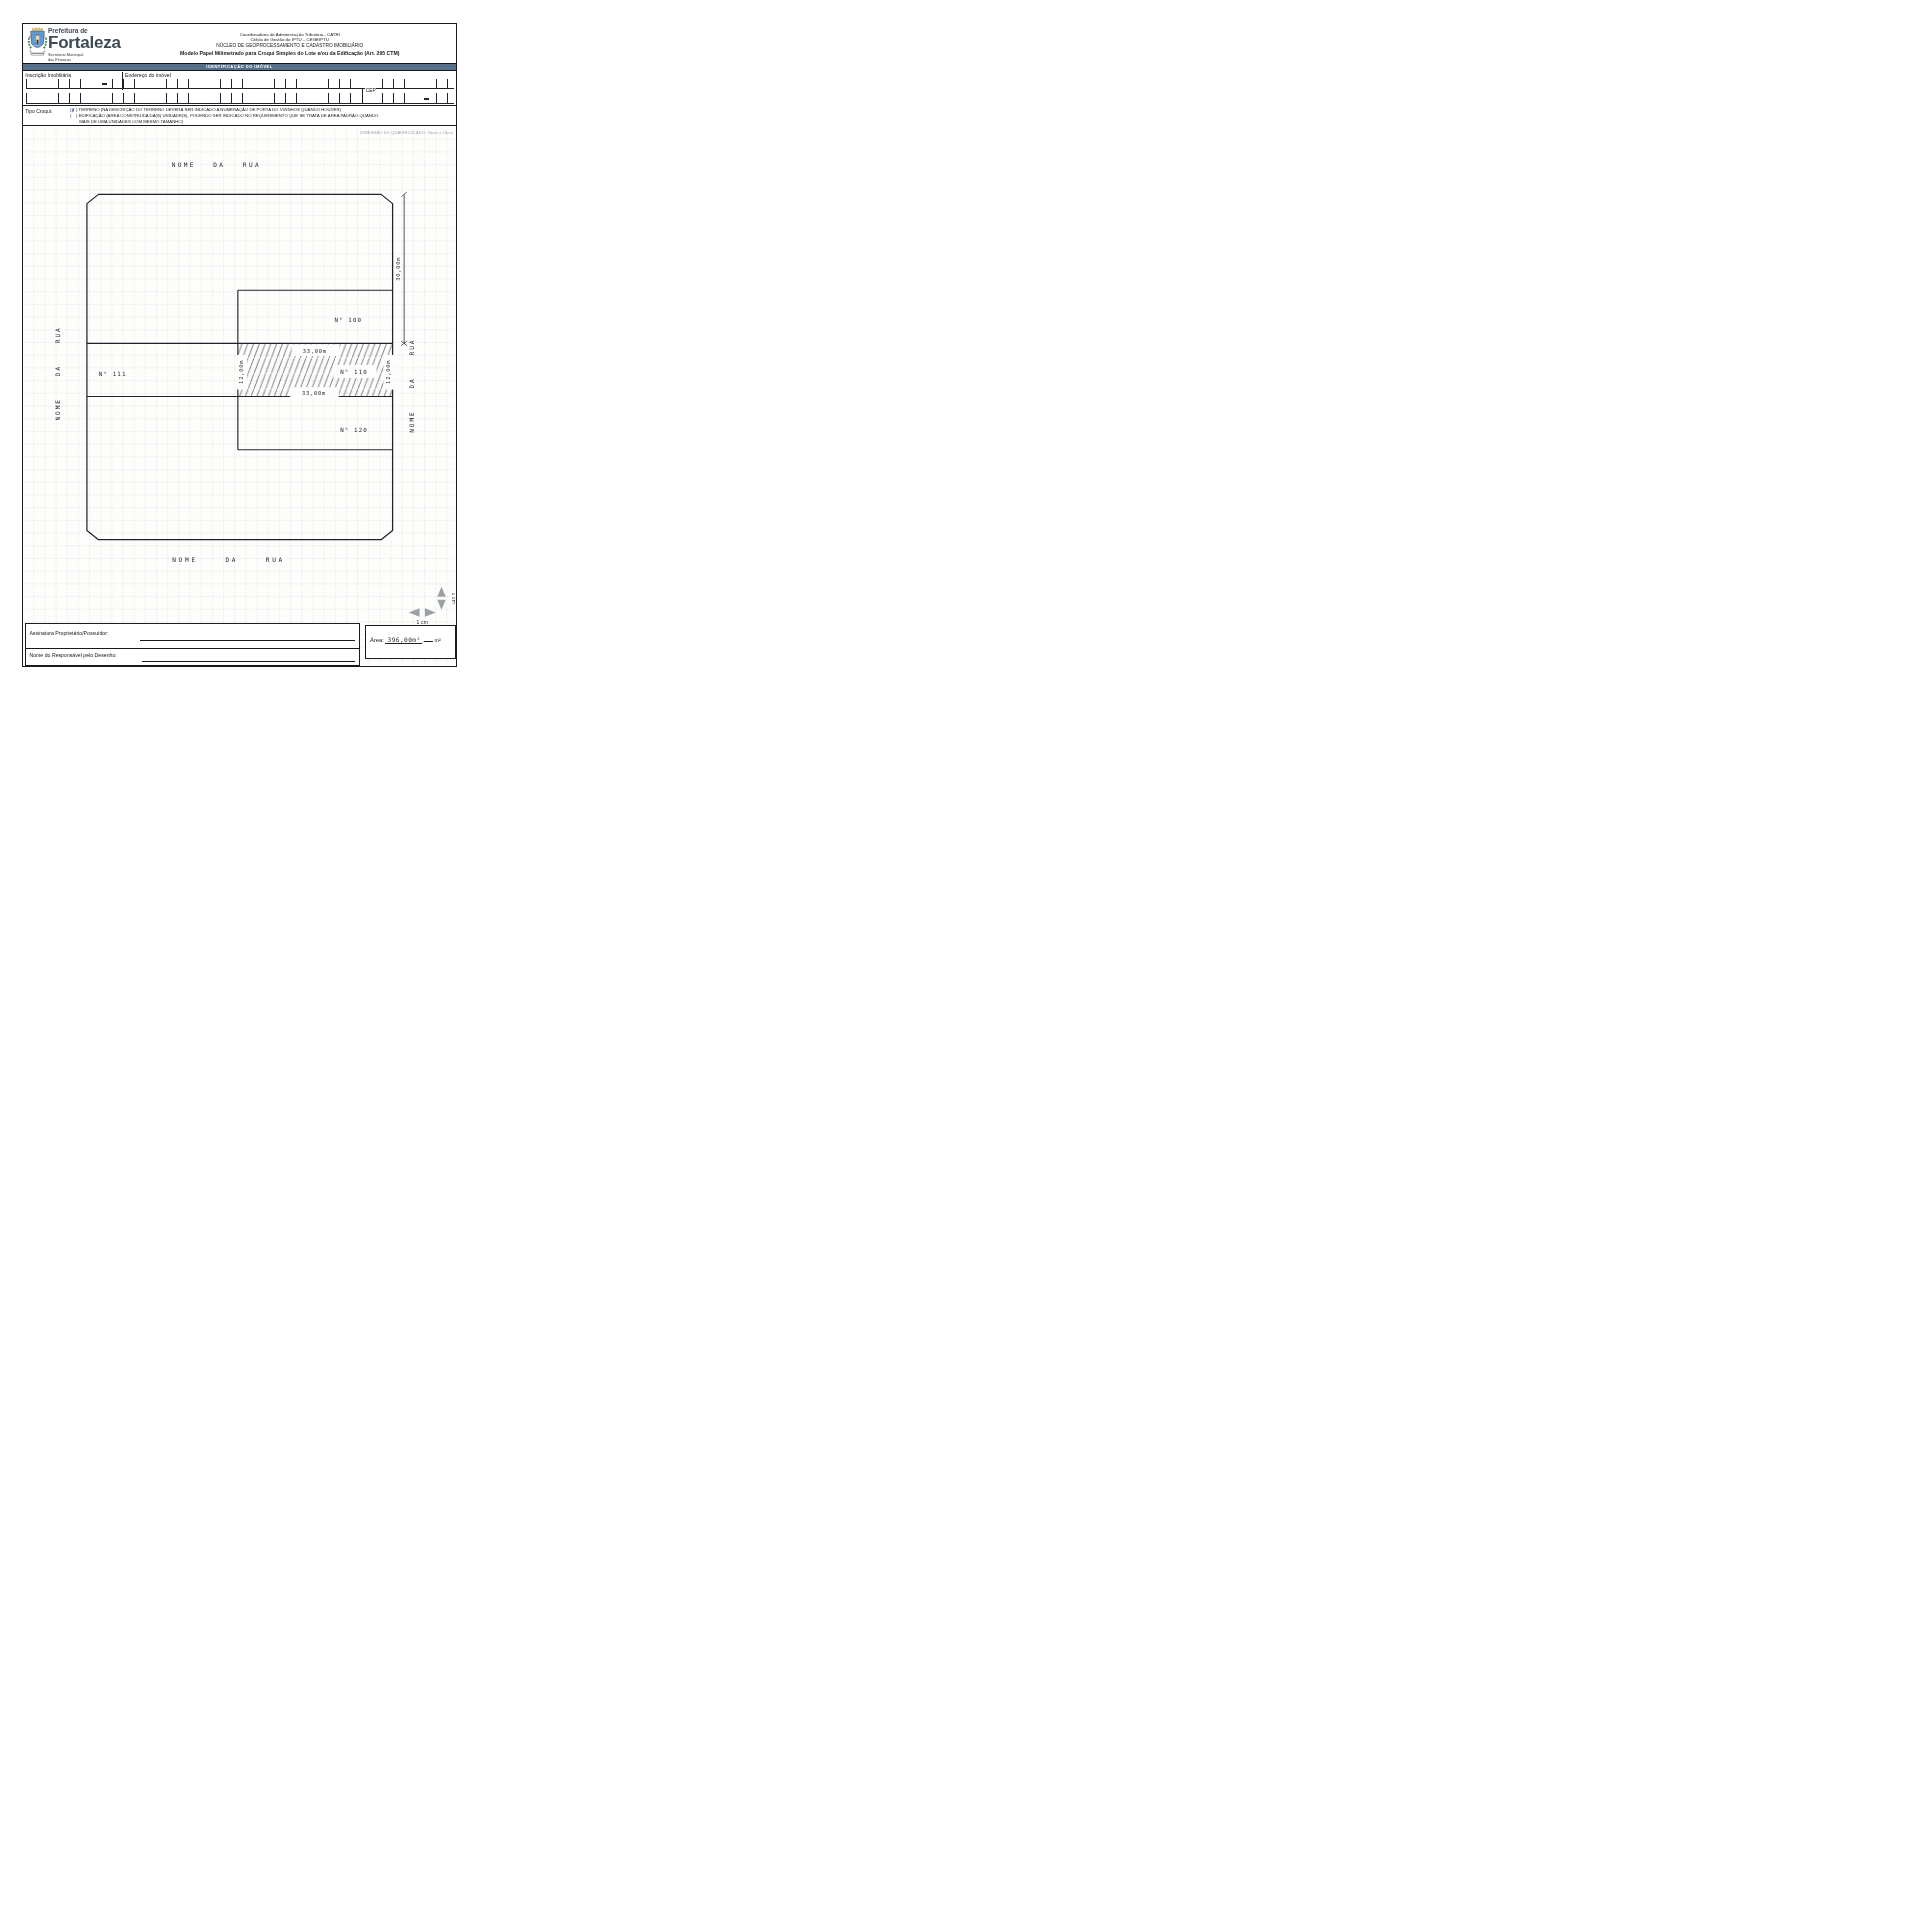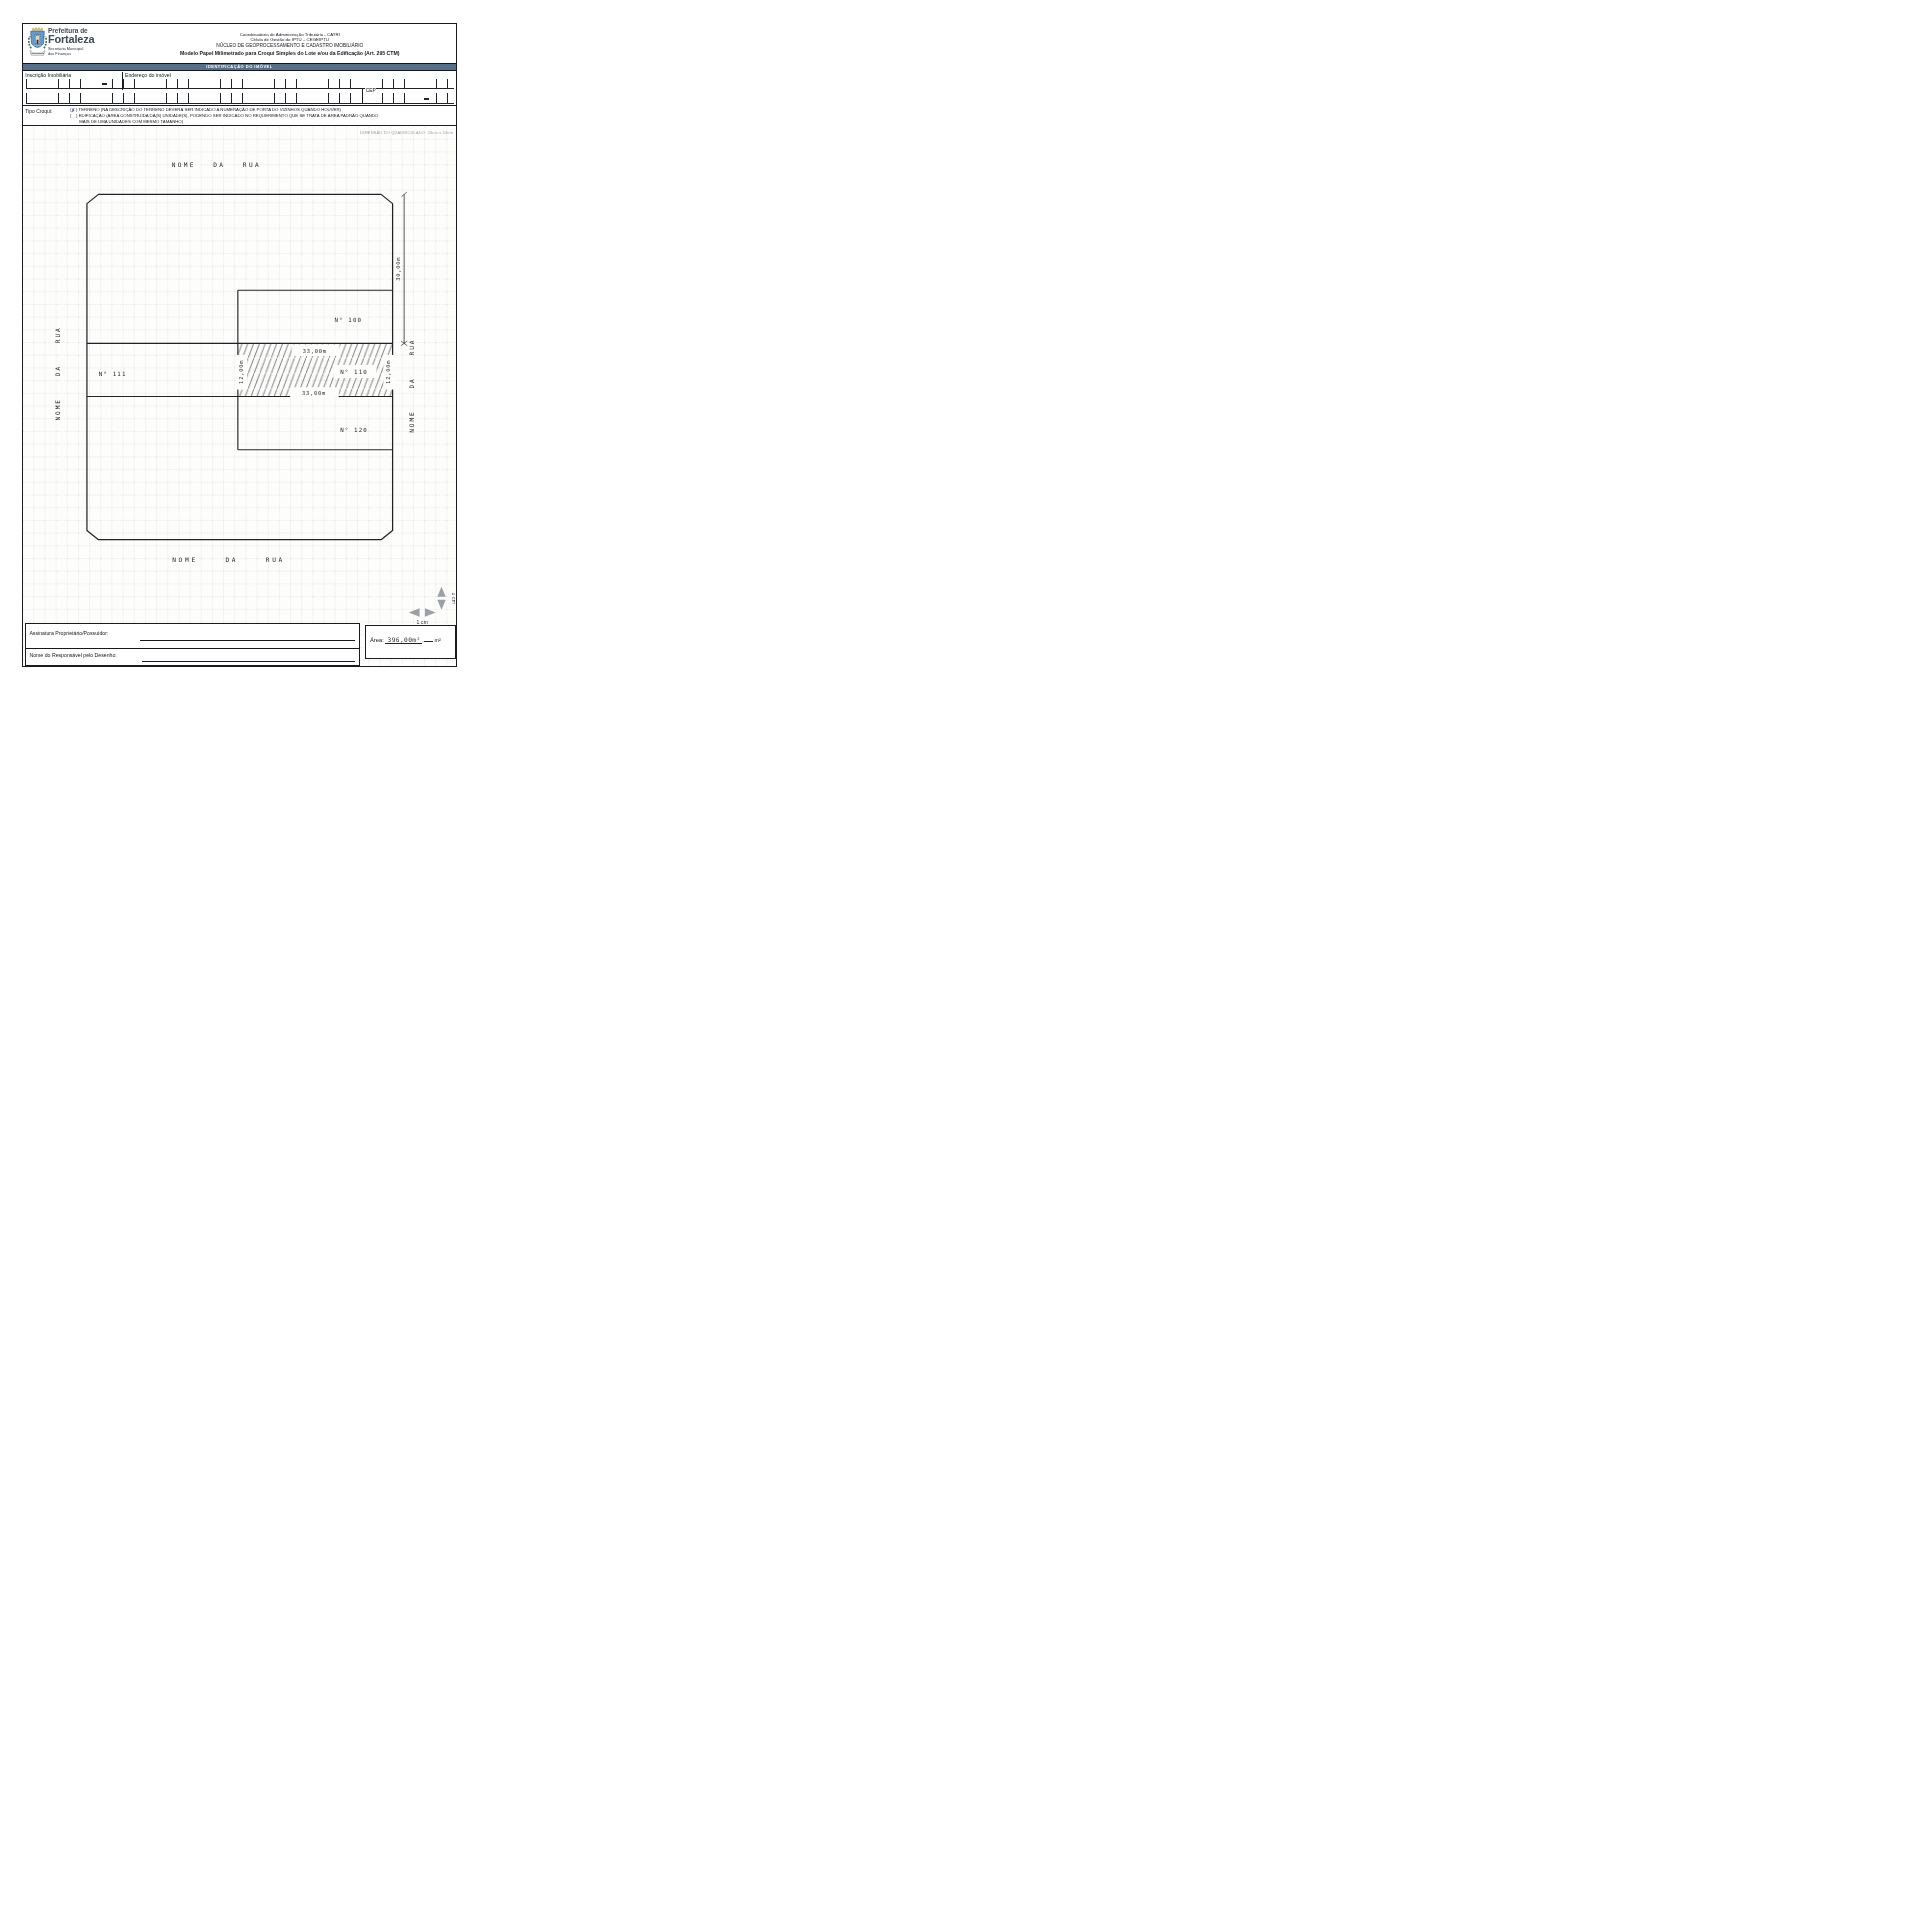--- a/index.html
+++ b/index.html
@@ -7,21 +7,21 @@
         font-family:"Liberation Sans",sans-serif;color:#17191d;overflow:hidden;}
   .form{position:absolute;left:22px;top:23px;width:435px;height:644px;
         border:1.2px solid #181b1f;box-sizing:border-box;display:flex;flex-direction:column;background:#fff;}
 
   
   .header{height:39px;flex:none;display:flex;}
   .logo-col{width:102px;flex:none;position:relative;}
   .crest{position:absolute;left:4.6px;top:1.9px;}
   .brand{position:absolute;left:25px;top:3.5px;color:#3e4a56;}
   .brand-l1{font-size:6.5px;font-weight:bold;line-height:1;}
-  .brand-l2{font-size:11px;font-weight:bold;line-height:1;margin-top:0.4px;letter-spacing:-0.2px;}
+  .brand-l2{font-size:17px;font-weight:bold;line-height:1;margin-top:0.4px;letter-spacing:-0.2px;}
   .brand-sub{font-size:3.9px;color:#2c333b;line-height:1.2;margin-top:1.5px;}
   .org-col{flex:1;display:flex;flex-direction:column;align-items:center;justify-content:center;text-align:center;padding:0.8px 1.5px 0 0;}
   .org1,.org2{font-size:4.4px;line-height:1.3;}
   .org3{font-size:4.8px;line-height:1.35;}
   .form-title{font-size:5.2px;font-weight:bold;margin-top:0.8px;}
 
   
   .idbar{flex:none;height:5.8px;line-height:5.8px;background:#56708a;border-top:0.8px solid #14171b;border-bottom:0.8px solid #14171b;
          color:#fff;font-size:4px;font-weight:bold;text-align:center;letter-spacing:0.5px;}
 

